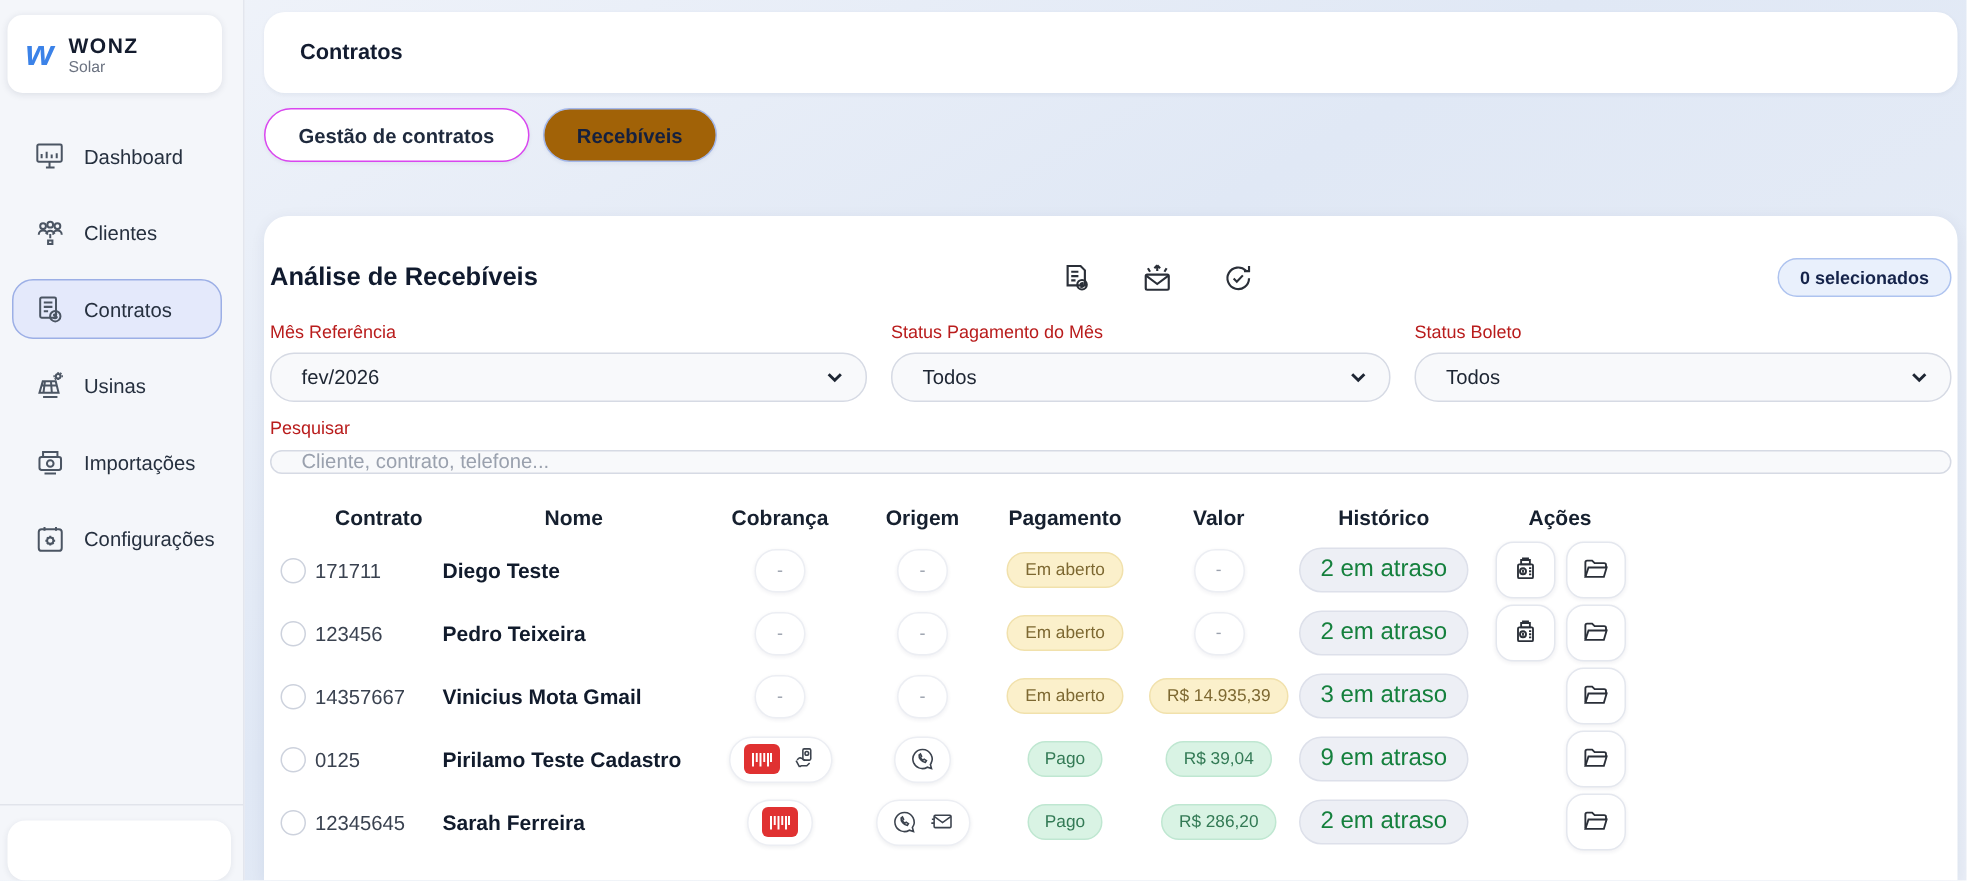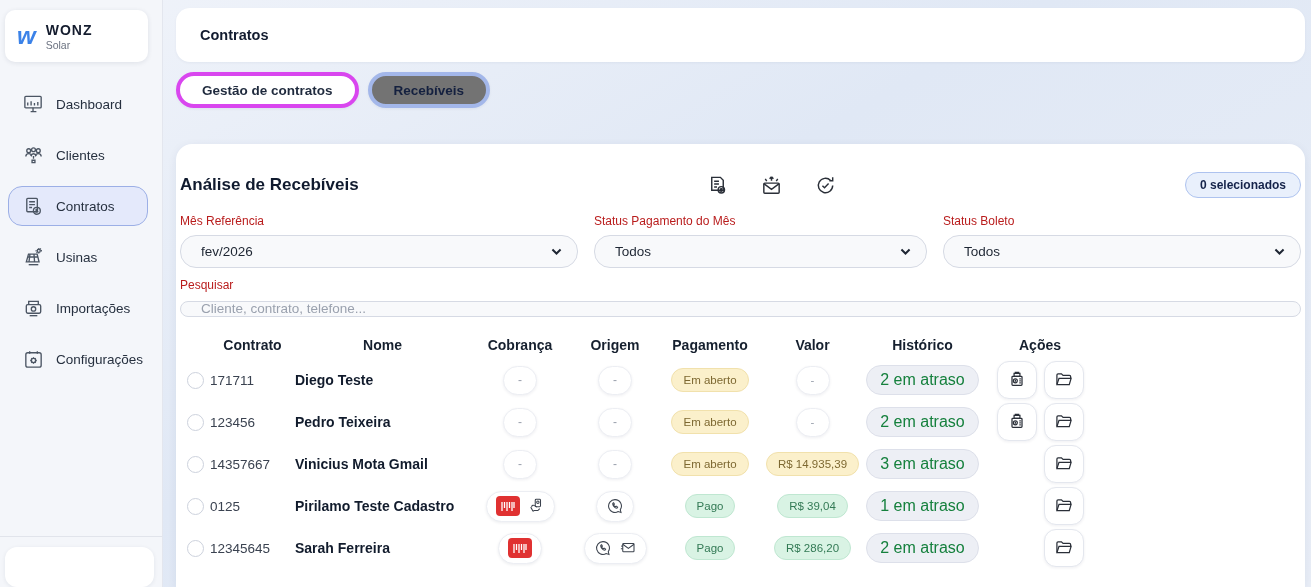--- a/index.html
+++ b/index.html
@@ -25,23 +25,23 @@
   .nav-label { font-size:13.5px; color:#26303f; }
   .sidebar-footer { margin-top:auto; border-top:1px solid #e1e4eb; padding:10px 8px 0 5px; }
   .footer-card { height:40px; background:#fff; border-radius:12px; box-shadow:0 1px 4px rgba(25,35,70,.08); }
   
   .main { flex:1; display:flex; flex-direction:column; padding:8px 6px 0 13px; min-width:0; }
   .header-bar { height:54px; background:#fff; border-radius:14px; box-shadow:0 1px 3px rgba(25,35,70,.05);
     display:flex; align-items:center; padding:0 24px; }
   .header-title { font-size:14.5px; font-weight:800; color:#131c30; }
   .tabs { display:flex; gap:9px; margin-top:10px; }
   .tab { height:36px; display:flex; align-items:center; padding:0 22px; border-radius:999px;
-    background:#fff; border:4px solid #d946ef; font-size:13.5px; font-weight:700; color:#1f2a3d;
+    background:#fff; border:1px solid #d946ef; font-size:13.5px; font-weight:700; color:#1f2a3d;
     box-shadow:0 1px 3px rgba(25,35,70,.06); cursor:pointer; }
-  .tab.active { background:#737373; border-color:#a3b7ea; color:#14203f; }
+  .tab.active { background:#a16207; border-color:#a3b7ea; color:#14203f; }
   
   .card { flex:1; margin-top:36px; background:#fff; border-radius:16px 16px 0 0;
     box-shadow:0 2px 10px rgba(30,40,80,.07); padding:20px 4px 0; min-height:0; }
   .card-head { display:flex; align-items:center; height:42px; }
   .card-title { font-size:17px; font-weight:800; color:#101a2e; }
   .toolbar { flex:1; display:flex; justify-content:center; gap:26px; }
   .tool-btn { width:28px; height:28px; border:none; background:transparent; cursor:pointer; display:flex; align-items:center; justify-content:center; }
   .tool-btn svg { width:23px; height:23px; stroke:#2a2f38; fill:none; stroke-width:1.5; }
   .sel-badge { background:#e9f0fc; border:1px solid #aec3ef; color:#15234a; font-size:12px; font-weight:800;
     padding:5px 14px; border-radius:999px; white-space:nowrap; }
@@ -387,21 +387,21 @@
             </svg>
           </span>
         </span>
         <span class="center">
             <span class="pill" data-status="paid">Pago</span>
           </span>
         <span class="center">
             <span class="pill" data-status="paid">R$ 39,04</span>
           </span>
         <span class="center">
-            <span class="pill history-pill">1 em atraso</span>
+            <span class="pill history-pill">9 em atraso</span>
           </span>
         <span class="actions-cell">
           <span class="action-slot"></span>
           <button class="action-btn">
             <svg viewBox="0 0 24 24">
               <path d="M3.5 17V6c0-.8.6-1.5 1.4-1.5h4l2 2h7.6c.8 0 1.5.7 1.5 1.5v1.5"></path>
               <path d="M6 10h14.5L18.3 17.5H3.5z"></path>
             </svg>
           </button>
         </span>

